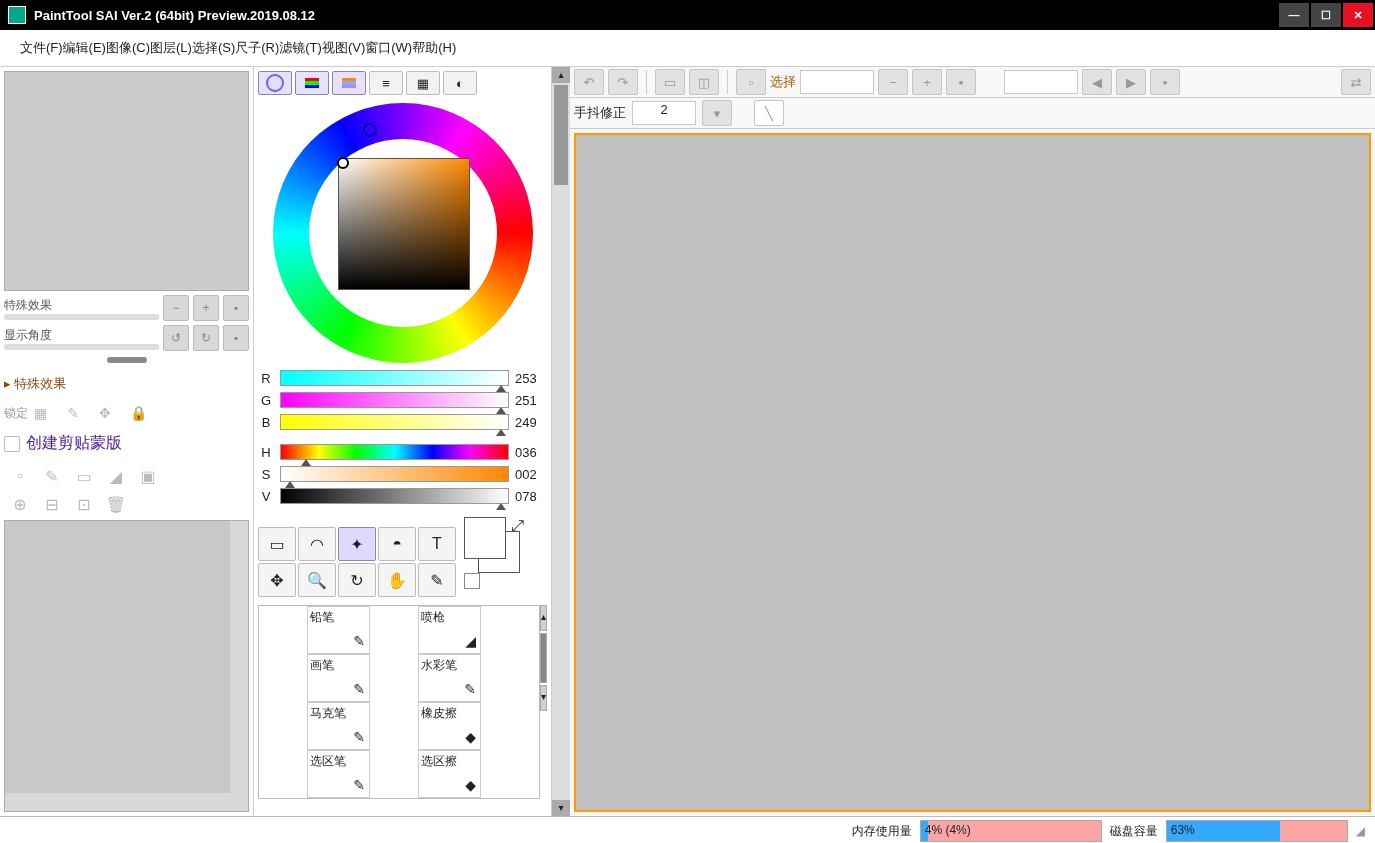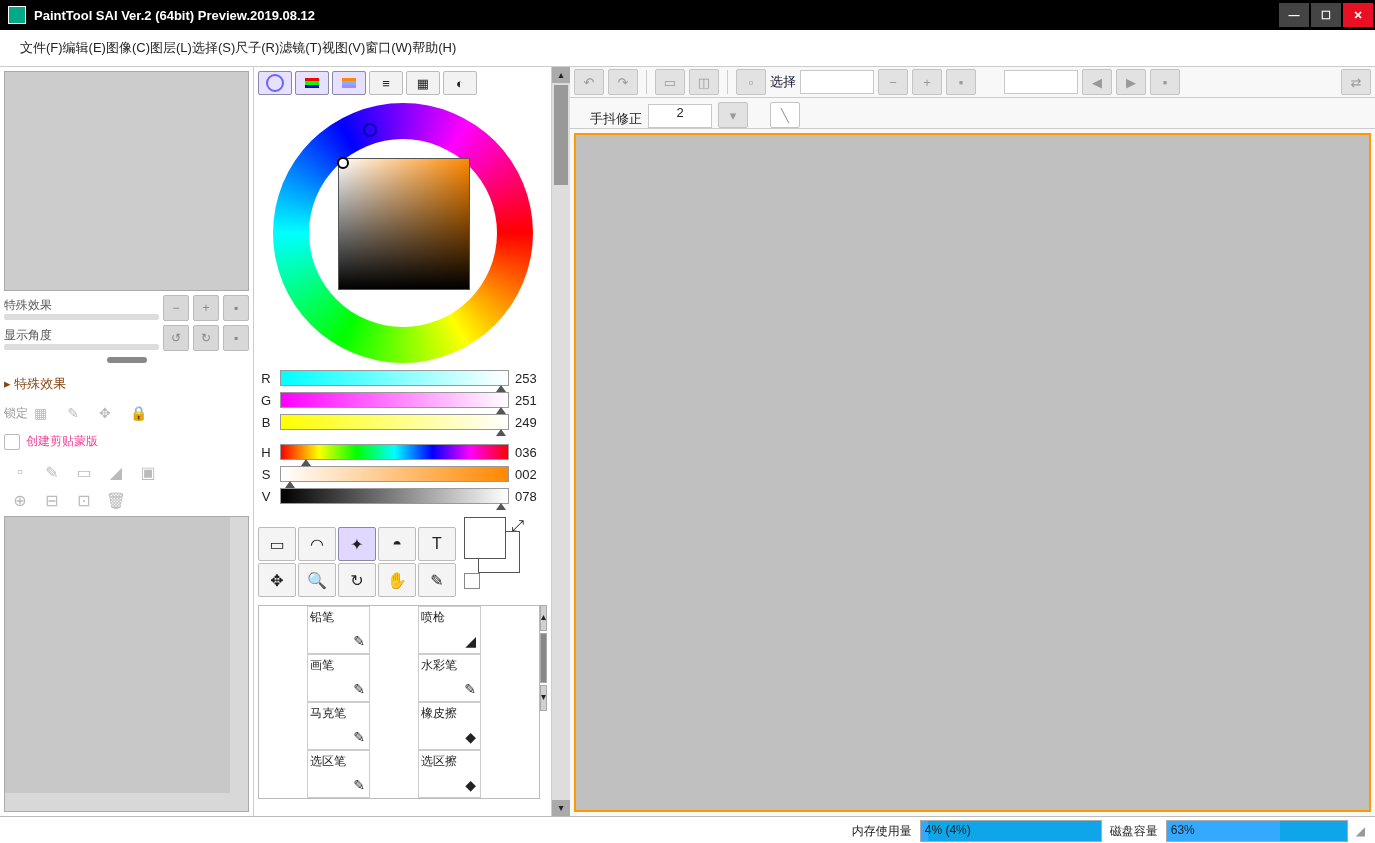--- a/index.html
+++ b/index.html
@@ -16,21 +16,21 @@
 .sliderrow{display:flex;align-items:center;margin-top:4px;gap:4px;}
 .sliderrow .lbl{font-size:12px;color:#555;}
 .sliderrow .track{flex:1;height:6px;background:#ddd;border-radius:2px;position:relative;}
 .sbtn{width:24px;height:24px;background:#d8d8d8;border:1px solid #bbb;border-radius:2px;display:flex;align-items:center;justify-content:center;font-size:12px;color:#888;}
 .section-hdr{color:#8b4513;font-size:13px;margin:6px 0 4px;}
 .section-hdr::before{content:"▸ ";}
 .proprow{display:flex;align-items:center;margin:2px 0;color:#999;font-size:12px;gap:6px;}
 .proprow .field{flex:1;height:22px;border:1px solid #ccc;background:#fff;text-align:right;padding-right:6px;line-height:22px;color:#bbb;}
 .proprow .dd{width:18px;height:22px;background:#d8d8d8;border:1px solid #bbb;}
 .lockicons{display:flex;gap:20px;color:#bbb;font-size:14px;margin:6px 0;}
-.chkrow{display:flex;align-items:center;gap:6px;color:#ec4899;font-size:12px;margin:4px 0;}
+.chkrow{display:flex;align-items:center;gap:6px;color:#4c1d95;font-size:16px;margin:4px 0;}
 .chkrow .box{width:14px;height:14px;border:1px solid #bbb;border-radius:2px;}
 .chkrow .circle{width:16px;height:16px;border:2px solid #bbb;border-radius:50%;}
 .layerbtns{display:flex;gap:12px;margin-top:8px;color:#bbb;font-size:16px;flex-wrap:wrap;padding:0 6px;}
 .layerbtns div{width:20px;height:20px;display:flex;align-items:center;justify-content:center;}
 .layerpanel{flex:1;background:#c8c8c8;margin-top:6px;border:1px solid #aaa;position:relative;}
 .layerpanel .sb{position:absolute;right:0;top:0;width:18px;height:calc(100% - 18px);background:#d8d8d8;}
 .layerpanel .sbh{position:absolute;bottom:0;left:0;height:18px;right:0;background:#d8d8d8;}
 .midcol{width:298px;border-right:1px solid #ccc;padding:4px;box-sizing:border-box;display:flex;flex-direction:column;}
 .modebtns{display:flex;gap:3px;margin-bottom:4px;}
 .mbtn{width:32px;height:22px;border:1px solid #bbb;background:#f2f2f2;border-radius:2px;display:flex;align-items:center;justify-content:center;}
@@ -64,27 +64,27 @@
 .toolsrow{display:flex;margin-top:10px;}
 .brushgrid{display:flex;flex-wrap:wrap;border:1px solid #bbb;margin-top:8px;}
 .brush{width:63px;height:48px;border:1px solid #ccc;font-size:12px;padding:2px;position:relative;box-sizing:border-box;margin-left:48px;}
 .brush .ic{position:absolute;right:4px;bottom:4px;font-size:14px;}
 .brushscroll{width:16px;display:flex;flex-direction:column;margin-top:8px;}
 .bsbtn{height:24px;background:#d0d0d0;border:1px solid #aaa;margin-bottom:2px;font-size:10px;text-align:center;line-height:22px;}
 .canvasarea{flex:1;display:flex;flex-direction:column;background:#f8f8f8;}
 .ctoolbar{height:30px;border-bottom:1px solid #ccc;display:flex;align-items:center;padding:0 4px;gap:4px;}
 .cbtn{width:28px;height:24px;background:#e2e2e2;border:1px solid #c4c4c4;border-radius:2px;display:flex;align-items:center;justify-content:center;font-size:13px;color:#999;}
 .cfield{height:22px;border:1px solid #c8c8c8;background:#fff;padding:0 6px;min-width:50px;}
-.ctoolbar2{height:30px;border-bottom:1px solid #ccc;display:flex;align-items:flex-end;padding:0 20px;gap:6px;}
+.ctoolbar2{height:30px;border-bottom:1px solid #ccc;display:flex;align-items:center;padding:0 4px;gap:6px;}
 .canvas{flex:1;margin:4px;background:#c0c0c0;border:2px solid #f90;}
 .vscroll{width:18px;background:#ddd;position:relative;}
 .vscroll .thumb{position:absolute;top:18px;left:2px;right:2px;height:100px;background:#999;}
 .vscroll .btn{height:16px;background:#aaa;text-align:center;font-size:10px;line-height:16px;}
 .statusbar{height:28px;border-top:1px solid #bbb;display:flex;align-items:center;justify-content:flex-end;padding:0 10px;gap:8px;font-size:12px;}
-.statfield{width:180px;height:20px;border:1px solid #aaa;position:relative;background:#0ea5e9;}
+.statfield{width:180px;height:20px;border:1px solid #aaa;position:relative;background:#fca5a5;}
 .statfield .fill{position:absolute;left:0;top:0;bottom:0;background:#3af;}
 .statfield .txt{position:absolute;left:4px;top:2px;}
 .sep{width:1px;height:24px;background:#ccc;margin:0 4px;}
 </style>
 </head>
 <body>
 
 <div class="titlebar">
   <div class="icon"></div>
   <span>PaintTool SAI Ver.2 (64bit) Preview.2019.08.12</span>
@@ -277,21 +277,21 @@
 
   <div class="canvasarea">
     <div class="ctoolbar">
       <div class="cbtn">↶</div>
       <div class="cbtn">↷</div>
       <div class="sep"></div>
       <div class="cbtn">▭</div>
       <div class="cbtn">◫</div>
       <div class="sep"></div>
       <div class="cbtn">▫</div>
-      <span style="color:#0f172a">选择</span>
+      <span style="color:#a16207">选择</span>
       <div class="cfield" style="width:60px"></div>
       <div class="cbtn">−</div>
       <div class="cbtn">+</div>
       <div class="cbtn">▪</div>
       <div style="width:20px"></div>
       <div class="cfield" style="width:60px"></div>
       <div class="cbtn">◀</div>
       <div class="cbtn">▶</div>
       <div class="cbtn">▪</div>
       <div style="flex:1"></div>

